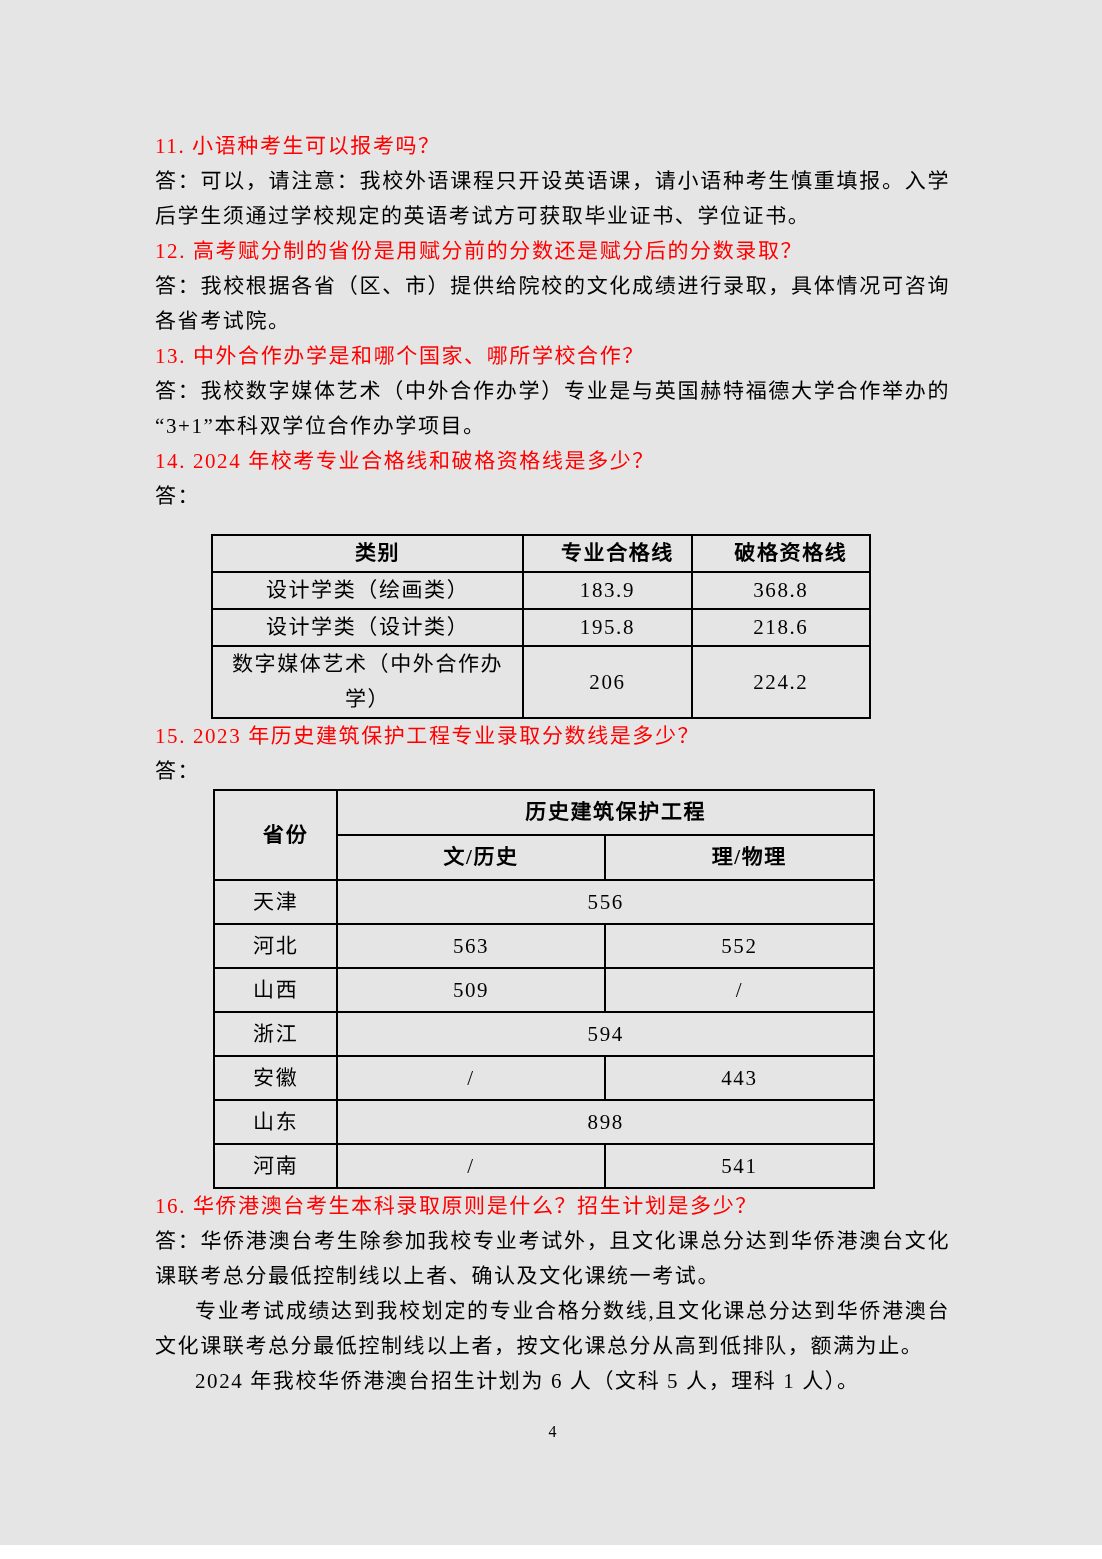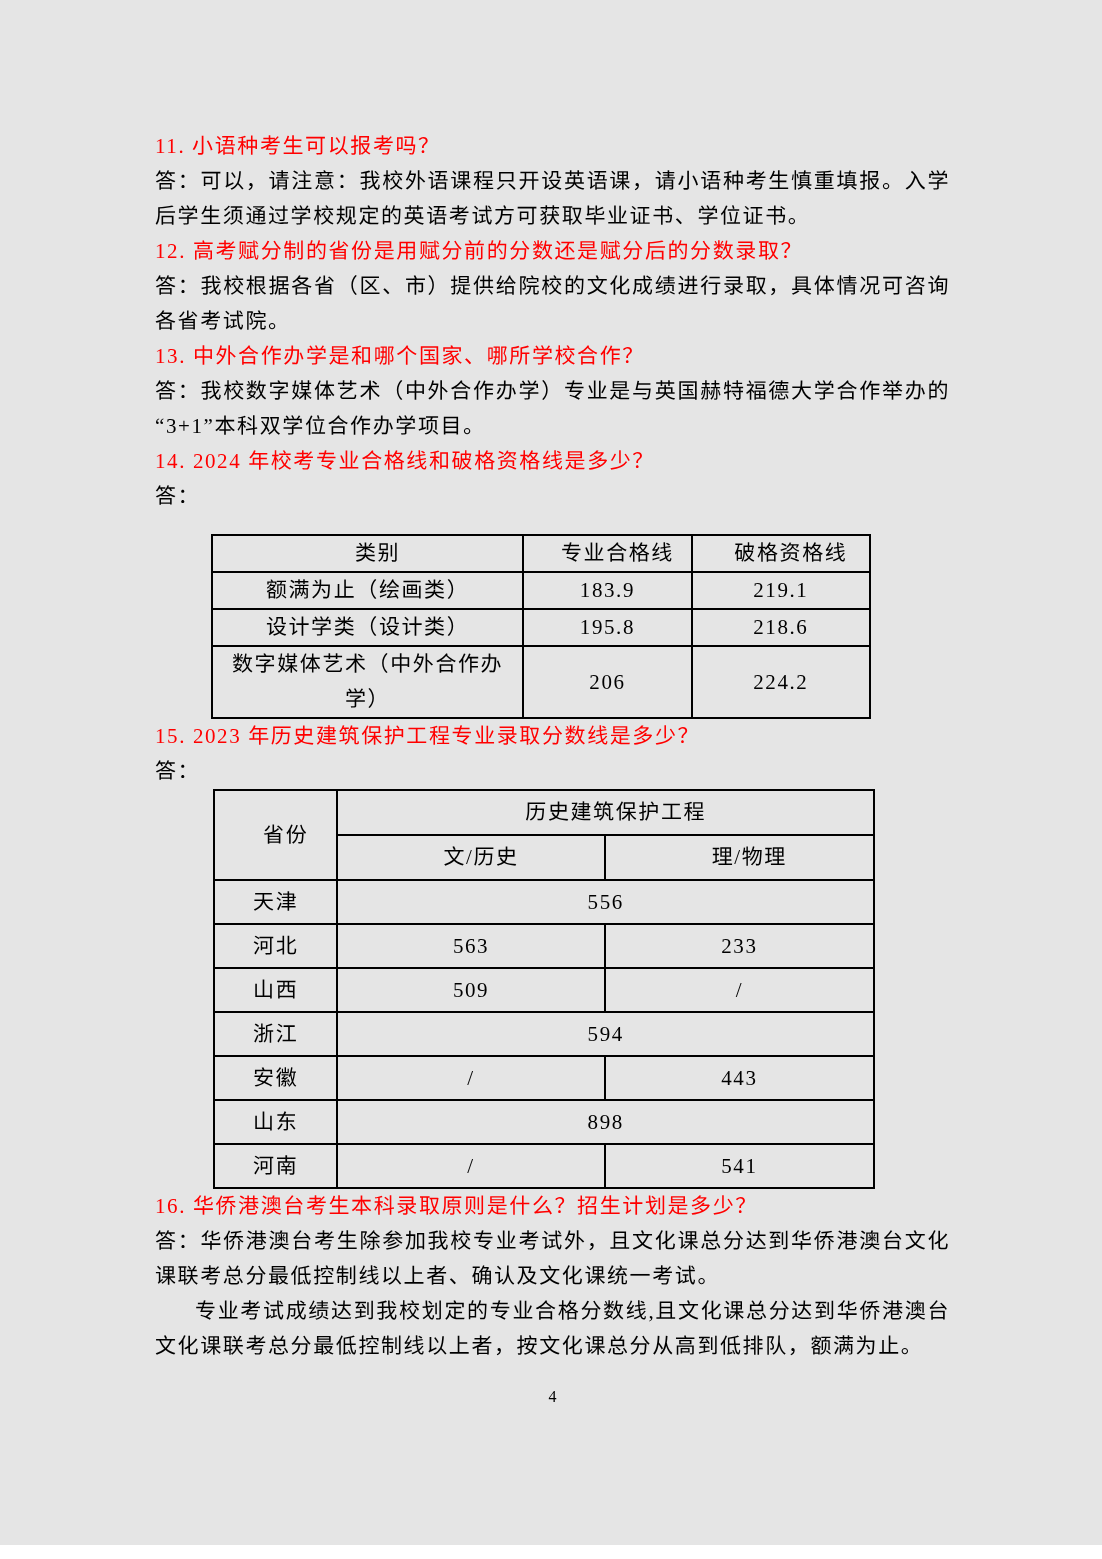--- a/index.html
+++ b/index.html
@@ -46,21 +46,21 @@
     empty-cells: show;
   }
   th, td {
     border: 2px solid #000000;
     text-align: center;
     vertical-align: middle;
     padding: 0 4px;
     box-sizing: border-box;
     overflow: hidden;
   }
-  th { font-weight: normal; padding-left: 24px; }
+  th { font-weight: bold; padding-left: 24px; }
 
   .score-table {
     width: 660px;
     margin: 20px 0 0 56px;
   }
   .score-table col.c1 { width: 47.3%; }
   .score-table col.c2 { width: 25.6%; }
   .score-table col.c3 { width: 27.1%; }
   .score-table th, .score-table td { height: 34px; }
 
@@ -107,23 +107,23 @@
       </colgroup>
     <thead>
       <tr>
         <th>类别</th>
         <th>专业合格线</th>
         <th>破格资格线</th>
       </tr>
     </thead>
     <tbody>
       <tr>
-        <td>额满为止（绘画类）</td>
+        <td>设计学类（绘画类）</td>
         <td>183.9</td>
-        <td>219.1</td>
+        <td>368.8</td>
       </tr>
       <tr>
         <td>设计学类（设计类）</td>
         <td>195.8</td>
         <td>218.6</td>
       </tr>
       <tr>
         <td>数字媒体艺术（中外合作办学）</td>
         <td>206</td>
         <td>224.2</td>
@@ -149,21 +149,21 @@
         <th>文/历史</th>
         <th>理/物理</th>
       </tr>
       <tr>
         <td>天津</td>
         <td colspan="2">556</td>
       </tr>
       <tr>
         <td>河北</td>
         <td>563</td>
-        <td>233</td>
+        <td>552</td>
       </tr>
       <tr>
         <td>山西</td>
         <td>509</td>
         <td>/</td>
       </tr>
       <tr>
         <td>浙江</td>
         <td colspan="2">594</td>
       </tr>
@@ -180,16 +180,17 @@
         <td>河南</td>
         <td>/</td>
         <td>541</td>
       </tr>
     </tbody>
   </table>
 
   <h3 class="q mt5">16. 华侨港澳台考生本科录取原则是什么？招生计划是多少？</h3>
   <p class="a">答：华侨港澳台考生除参加我校专业考试外，且文化课总分达到华侨港澳台文化课联考总分最低控制线以上者、确认及文化课统一考试。</p>
   <p class="a indent">专业考试成绩达到我校划定的专业合格分数线,且文化课总分达到华侨港澳台文化课联考总分最低控制线以上者，按文化课总分从高到低排队，额满为止。</p>
+  <p class="a indent">2024 年我校华侨港澳台招生计划为 6 人（文科 5 人，理科 1 人）。</p>
 
   <div class="pagenum">4</div>
 
 </div>
 
 </body></html>

